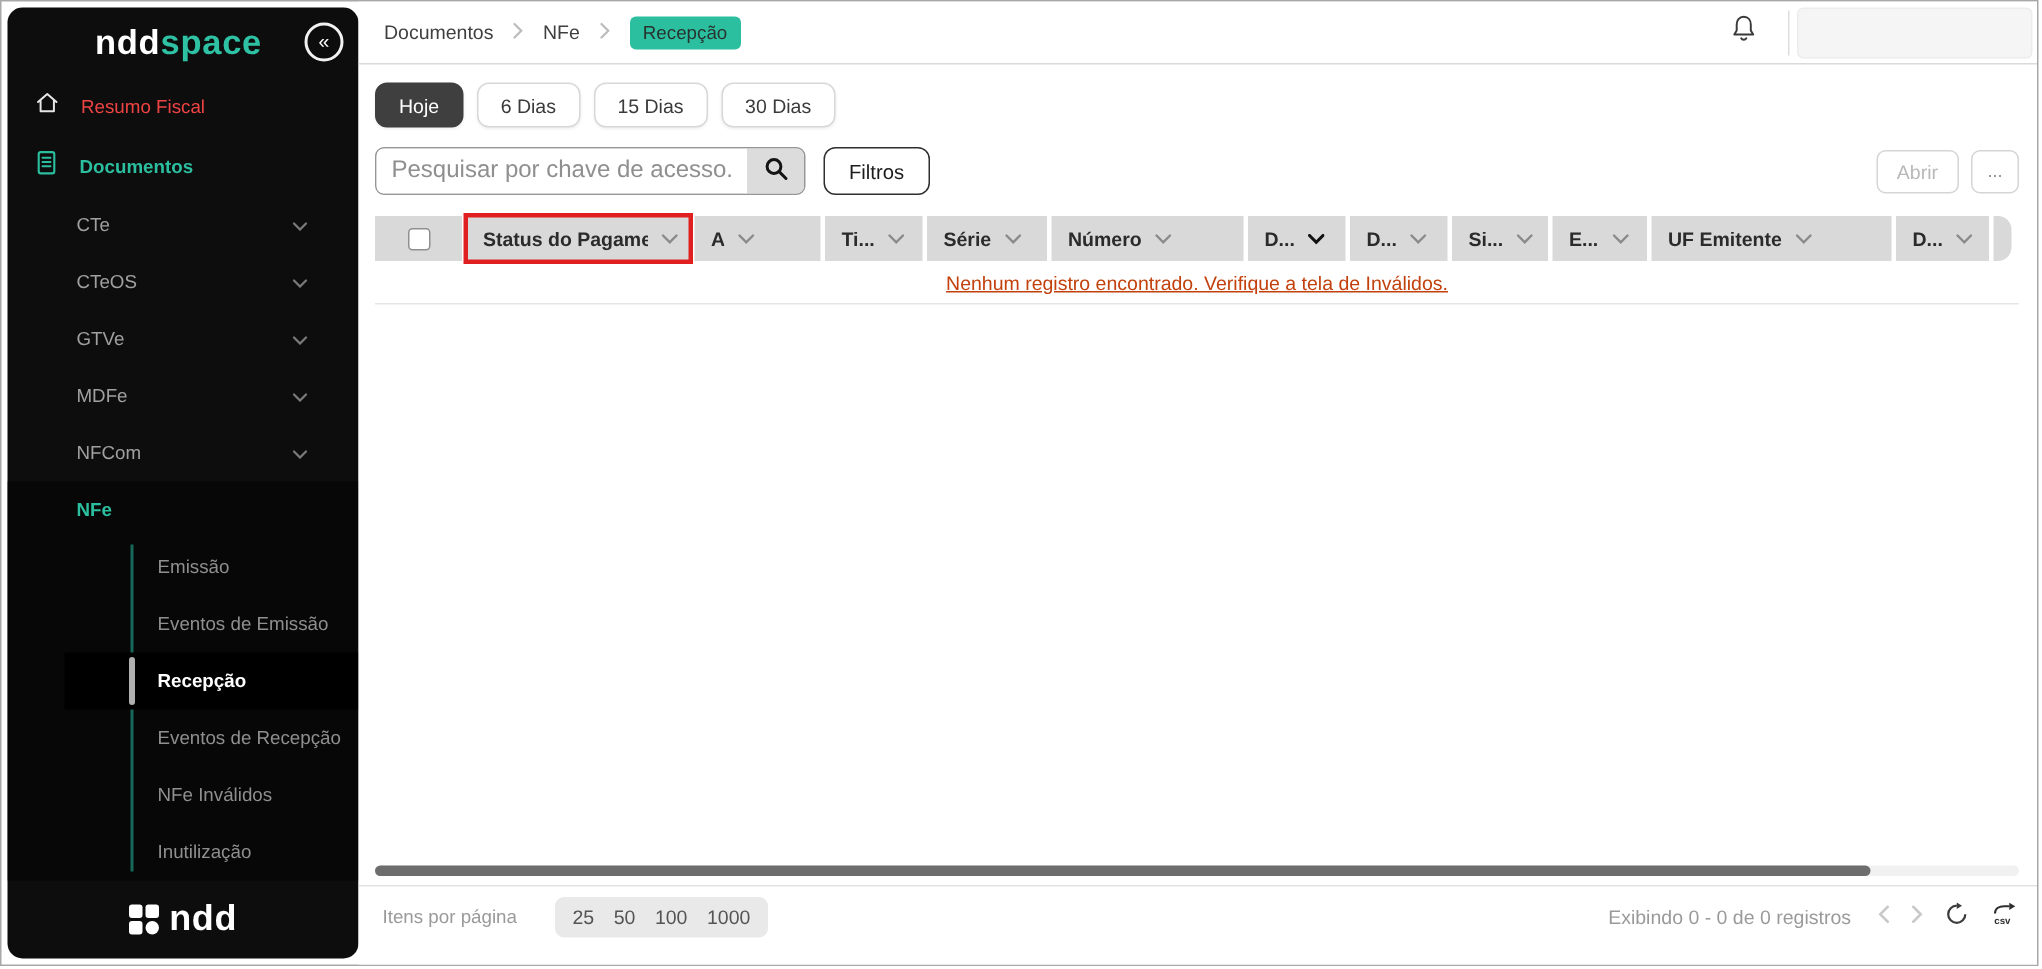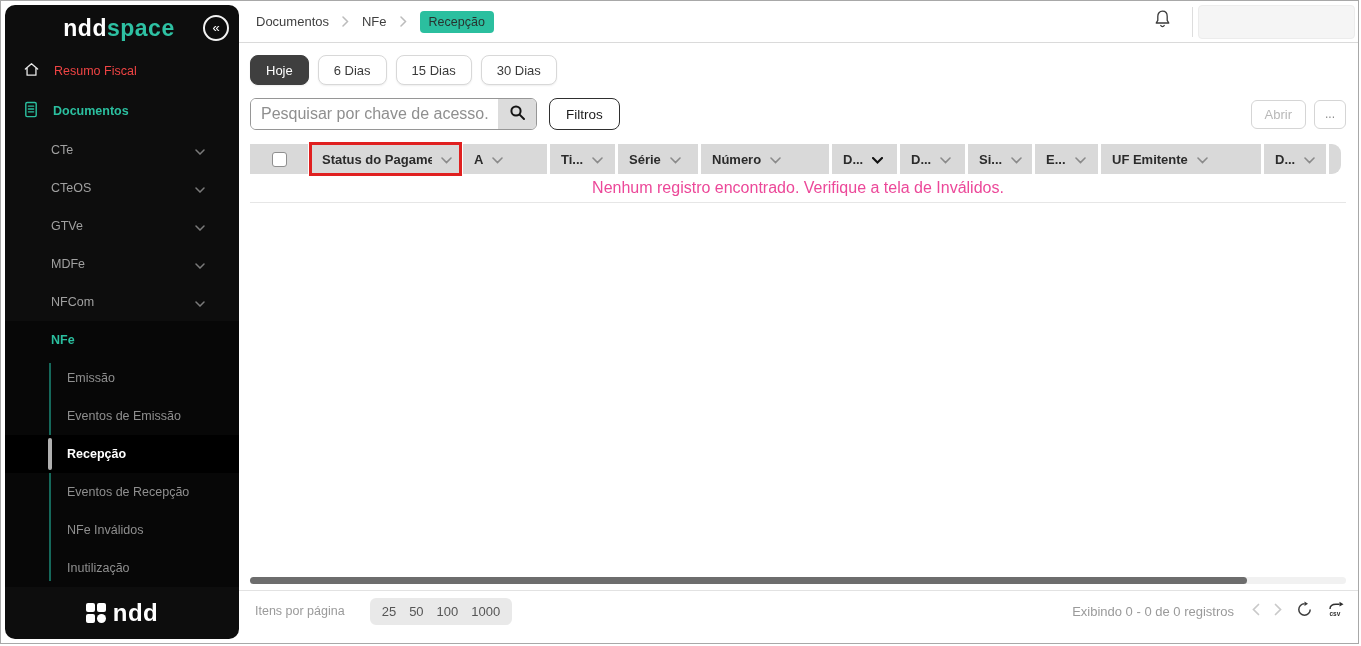--- a/index.html
+++ b/index.html
@@ -15,21 +15,21 @@
   .collapse-btn { position:absolute; right:10px; top:10px; width:26px; height:26px; border-radius:50%; border:2px solid #f2f2f2; background:transparent; color:#fff; font-size:13px; line-height:22px; text-align:center; cursor:pointer; padding:0; }
   .nav { flex:1; display:flex; flex-direction:column; }
   .nav-item { height:40px; display:flex; align-items:center; gap:14px; padding-left:18px; cursor:pointer; }
   .nav-item .lbl { font-size:12.5px; color:#ef4444; }
   .nav-item.teal .lbl { color:#2bbf9f; font-weight:700; }
   .nav-group { height:38px; display:flex; align-items:center; justify-content:space-between; padding:0 34px 0 46px; cursor:pointer; }
   .nav-group .lbl { font-size:12.5px; color:#a0a0a0; }
   .nfe-block { background:#070707; }
   .nfe-head { height:38px; display:flex; align-items:center; padding-left:46px; cursor:pointer; }
   .nfe-head .lbl { font-size:12.5px; color:#2bbf9f; font-weight:700; }
-  .nfe-children { position:relative; }
+  .nfe-children { position:relative;margin-left:38px; }
   .nfe-rail { position:absolute; left:44px; top:4px; bottom:6px; width:2px; background:#15685a; }
   .nfe-child { position:relative; height:38px; display:flex; align-items:center; padding-left:62px; cursor:pointer; }
   .nfe-child .lbl { font-size:12.5px; color:#8f8f8f; }
   .nfe-child.active { background:#000; }
   .nfe-child.active .lbl { color:#fff; font-weight:700; }
   .nfe-child.active .active-bar { position:absolute; left:43px; top:3px; bottom:3px; width:4px; background:#b0b0b0; border-radius:2px; }
   .sidebar-footer { flex:none; height:52px; display:flex; align-items:center; justify-content:center; gap:7px; }
   .ndd-mark { display:grid; grid-template-columns:9px 9px; grid-template-rows:9px 9px; gap:2px; }
   .ndd-mark span { background:#fff; border-radius:2px; }
   .ndd-mark span:nth-child(4) { border-radius:50%; }
@@ -62,21 +62,21 @@
 
   .thead { display:flex; gap:3px; }
   .th { height:30px; background:#d9d9d9; display:flex; align-items:center; gap:9px; padding:0 8px 0 11px; flex:none; cursor:pointer; }
   .th .th-lbl { font-size:13px; font-weight:700; color:#2b2b2b; white-space:nowrap; overflow:hidden; }
   .th-check { justify-content:center; padding:0; }
   .checkbox { width:15px; height:15px; background:#fff; border:1px solid #8f8f8f; border-radius:3px; cursor:pointer; }
   .th.hl { position:relative; }
   .red-box { position:absolute; left:-2px; right:-2px; top:-2px; bottom:-2px; border:3px solid #e02020; pointer-events:none; }
   .th-cap { width:12px; height:30px; background:#d9d9d9; border-radius:0 9px 9px 0; flex:none; }
   .empty-row { height:29px; display:flex; align-items:center; justify-content:center; border-bottom:1px solid #e6e6e6; }
-  .empty-row span { font-size:16px; color:#ec4899; }
+  .empty-row span { font-size:13px; color:#c2410c;text-decoration:underline; }
 
   .hscroll { position:absolute; left:11px; right:14px; bottom:61px; height:7px; background:#f1f1f1; border-radius:4px; }
   .hscroll-thumb { position:absolute; left:0; top:0; height:7px; width:91%; background:#6d6d6d; border-radius:4px; cursor:grab; }
 
   .pager { position:absolute; left:0; right:0; bottom:0; height:55px; border-top:1px solid #e2e2e2; display:flex; align-items:center; padding:0 14px 14px 16px; }
   .pager-label { font-size:12.5px; color:#9a9a9a; }
   .size-group { margin-left:25px; background:#e9e9e9; border-radius:6px; padding:6px 12px; display:flex; gap:13px;align-items:center; }
   .size-opt { font-size:13px; color:#555; cursor:pointer; background:none; border:none; padding:0; font-family:inherit; }
   .showing { margin-left:auto; font-size:13px; color:#9a9a9a; }
   .pg-nav { display:flex; align-items:center; gap:14px; margin-left:18px; }

